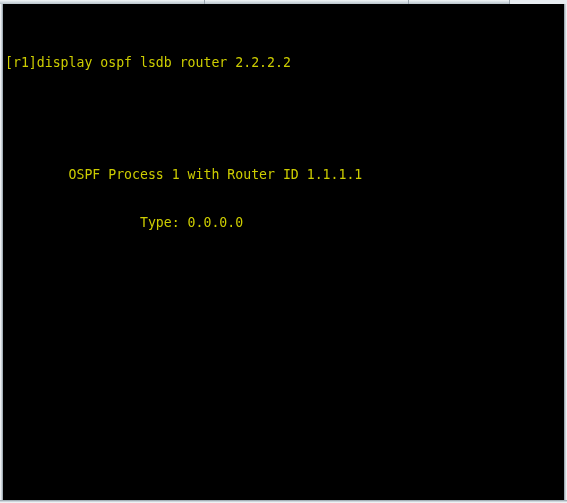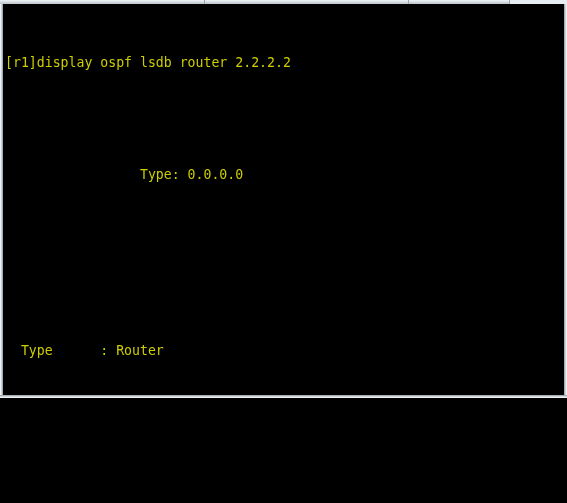--- a/index.html
+++ b/index.html
@@ -11,21 +11,21 @@
   body {
     width: 567px;
     height: 503px;
     overflow: hidden;
     font-family: "DejaVu Sans Mono", "Liberation Mono", monospace;
   }
 
   #window {
     position: relative;
     width: 567px;
-    height: 398px;
+    height: 503px;
     box-sizing: border-box;
     background: #000000;
     overflow: hidden;
   }
 
   
   #chrome-strip {
     position: absolute;
     top: 0; left: 0;
     width: 567px;
@@ -108,26 +108,26 @@
   <div id="frame-left"></div>
   <div id="frame-right"></div>
   <div id="frame-bottom"></div>
 
   <div id="screen">
     <div id="terminal-text">
 
       <div class="line">[r1]display ospf lsdb router 2.2.2.2</div>
       <div class="blank"></div>
 
+      <div class="line">        OSPF Process 1 with Router ID 1.1.1.1</div>
       <div class="line">                 Type: 0.0.0.0</div>
 
       <div class="blank"></div>
       <div class="blank"></div>
 
-      <div class="line">  Type      : Router</div>
       
       
       
       
       
       
       
 
       
       

